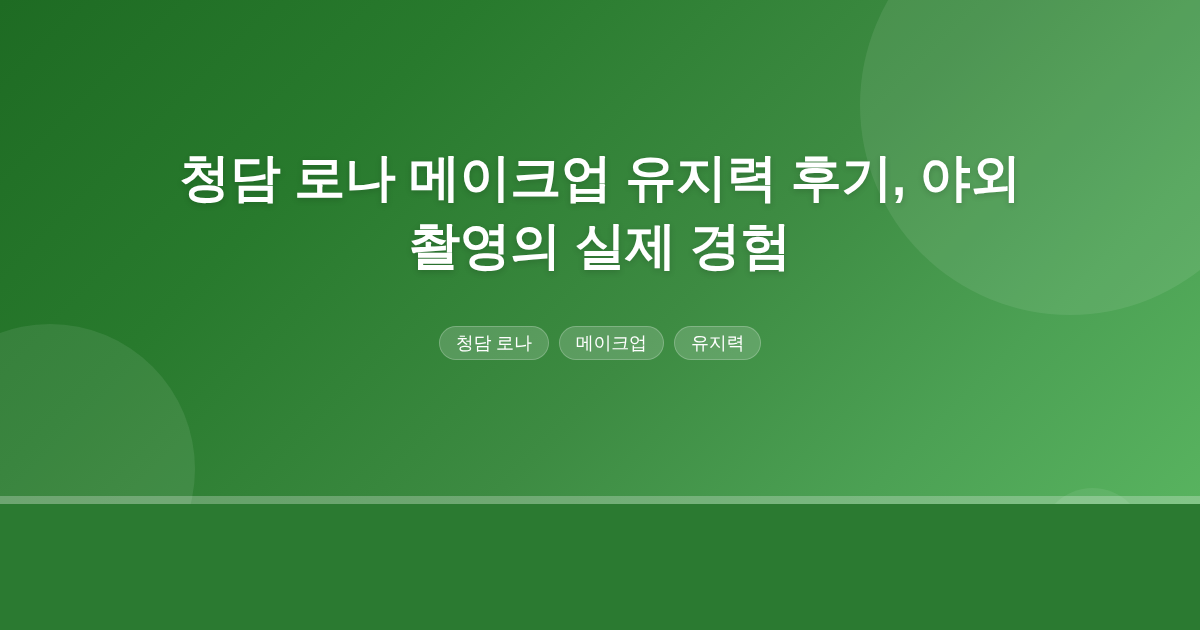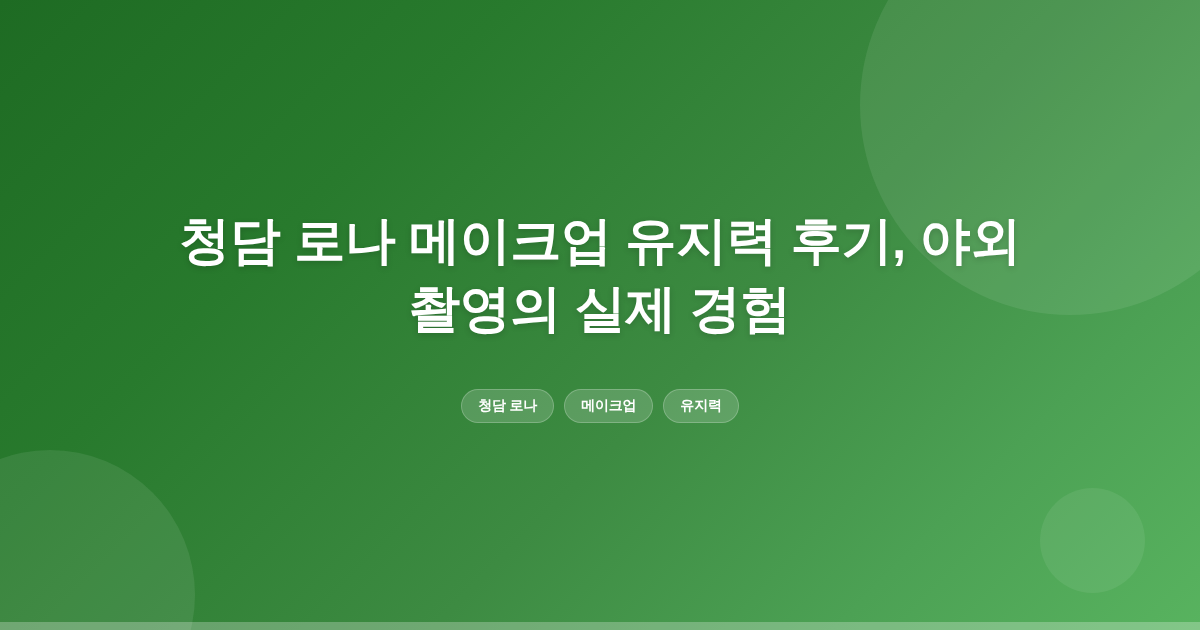--- a/index.html
+++ b/index.html
@@ -12,21 +12,21 @@
   }
 
   body {
     font-family: "Liberation Sans", "DejaVu Sans", sans-serif;
     background: #2b7a31;
   }
 
   .card {
     position: relative;
     width: 1200px;
-    height: 630px;
+    height: 504px;
     overflow: hidden;
     background: linear-gradient(135deg,
                 #1e6b23 0%,
                 #287a2d 28%,
                 #3d8b42 58%,
                 #4ca154 80%,
                 #58b35f 100%);
   }
 
   
@@ -106,22 +106,22 @@
   .tag {
     display: inline-flex;
     align-items: center;
     justify-content: center;
     height: 29px;
     padding: 16px 16px;
     border-radius: 999px;
     background: rgba(255, 255, 255, 0.17);
     border: 1px solid rgba(255, 255, 255, 0.22);
     color: #ffffff;
-    font-size: 14px;
-    font-weight: bold;
+    font-size: 18px;
+    font-weight: normal;
     letter-spacing: -0.2px;
     white-space: nowrap;
   }
 </style>
 </head>
 <body>
 
 <div class="card">
 
   <div class="deco deco-large"></div>

